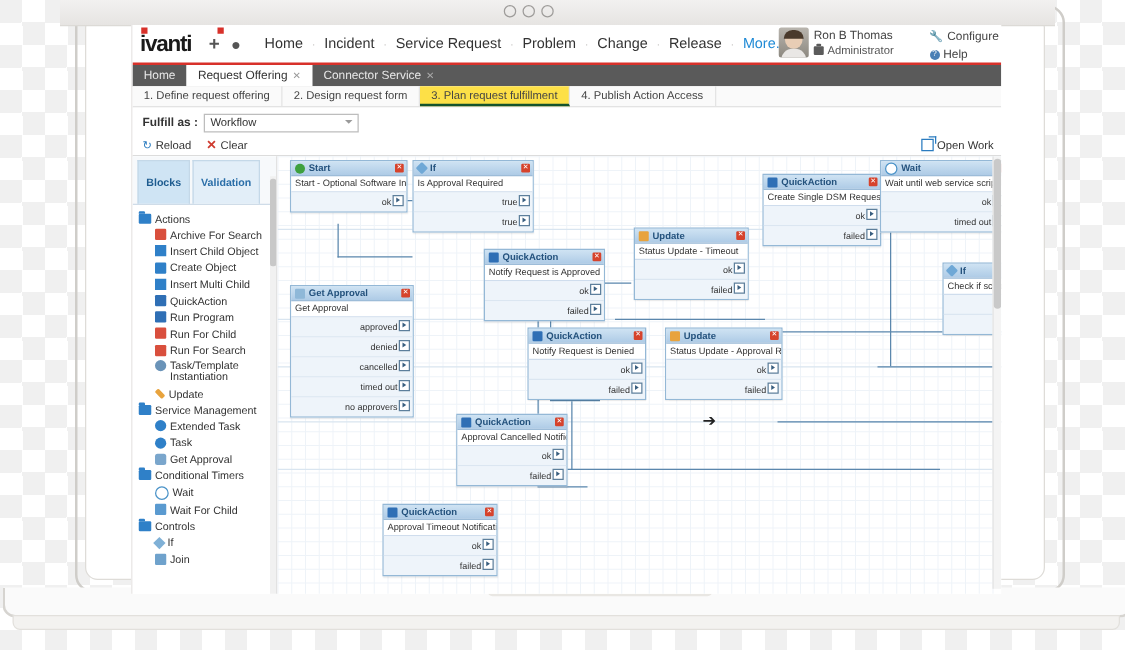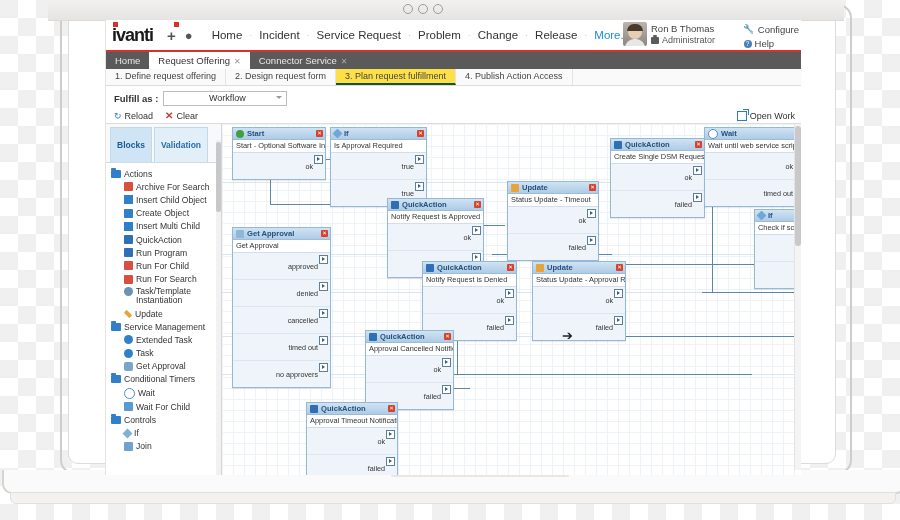--- a/index.html
+++ b/index.html
@@ -70,21 +70,21 @@
   .tab .x{color:#aaa;font-size:8px;margin-left:4px;}
   .tab.active .x{color:#999;}
 
   
   .steptabs{height:16px;display:flex;align-items:stretch;background:#fafafa;border-bottom:1px solid #dcdcdc;}
   .step{padding:0 9px;font-size:9px;line-height:15px;color:#444;border-right:1px solid #e4e4e4;white-space:nowrap;}
   .step.active{border-bottom:2px solid #14532d;background:#fde047;}
 
   
   .toolbar{padding:5px 8px 2px 8px;background:#fff;}
-  .fulfill-row{display:flex;align-items:center;gap:5px;text-align:center;}
+  .fulfill-row{display:flex;align-items:center;gap:5px;}
   .fulfill-lbl{font-size:9.5px;font-weight:bold;color:#333;}
   .select{width:118px;height:13px;border:1px solid #bdbdbd;background:#fff;
     font-size:9px;line-height:13px;padding-left:4px;color:#333;position:relative;}
   .select .carot{position:absolute;right:4px;top:4px;border-left:3px solid transparent;
     border-right:3px solid transparent;border-top:3px solid #9a9a9a;}
   .act-row{display:flex;align-items:center;gap:12px;margin-top:4px;}
   .act{display:flex;align-items:center;gap:3px;font-size:9px;color:#333;}
   .ico-reload{color:#2b7cc0;font-size:9px;}
   .ico-clear{color:#cf3b2f;font-size:10px;font-weight:bold;}
   .openwork{position:absolute;right:6px;font-size:9px;color:#333;display:flex;align-items:center;gap:3px;}
@@ -137,21 +137,21 @@
   .n-close{position:absolute;right:2px;top:2px;width:7px;height:7px;background:#d6432c;
     color:#fff;font-size:5.5px;line-height:7px;text-align:center;border-radius:1px;}
   .n-ico{width:8px;height:8px;border-radius:1px;background:#2f6fb5;flex:0 0 auto;}
   .n-ico.green{background:#3ea03e;border-radius:50%;}
   .n-ico.diamond{background:#6fa8d6;transform:rotate(45deg);width:7px;height:7px;}
   .n-ico.pencil{background:#e8a33d;}
   .n-ico.clock{background:#fff;border:1.3px solid #4b93c8;border-radius:50%;}
   .n-ico.hand{background:#8fb8d8;}
   .n-desc{background:#fff;padding:1px 3px;color:#333;font-size:7.4px;line-height:10px;
     white-space:nowrap;overflow:hidden;border-bottom:1px solid #cfdded;}
-  .n-port{height:26px;display:flex;align-items:center;justify-content:flex-end;
+  .n-port{height:15px;display:flex;align-items:center;justify-content:flex-end;
     padding-right:12px;color:#333;font-size:7.2px;border-bottom:1px solid #dbe6f1;
     background:#eef4fa;position:relative;}
   .n-port:last-child{border-bottom:none;}
   .n-port .pbox{position:absolute;right:2px;top:1.5px;width:7px;height:7px;
     border:1px solid #5d7f9c;background:#fff;}
   .n-port .pbox:after{content:"";position:absolute;left:2px;top:1px;width:0;height:0;
     border-top:2.5px solid transparent;border-bottom:2.5px solid transparent;border-left:3px solid #3a5f80;}
 
   
   .wire{position:absolute;background:#5b87ad;}

